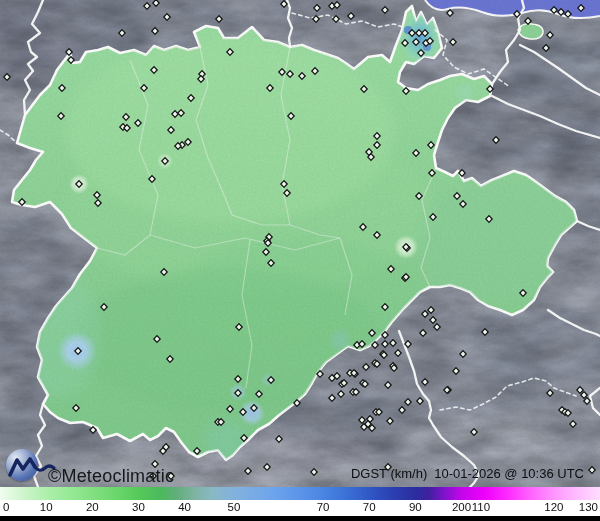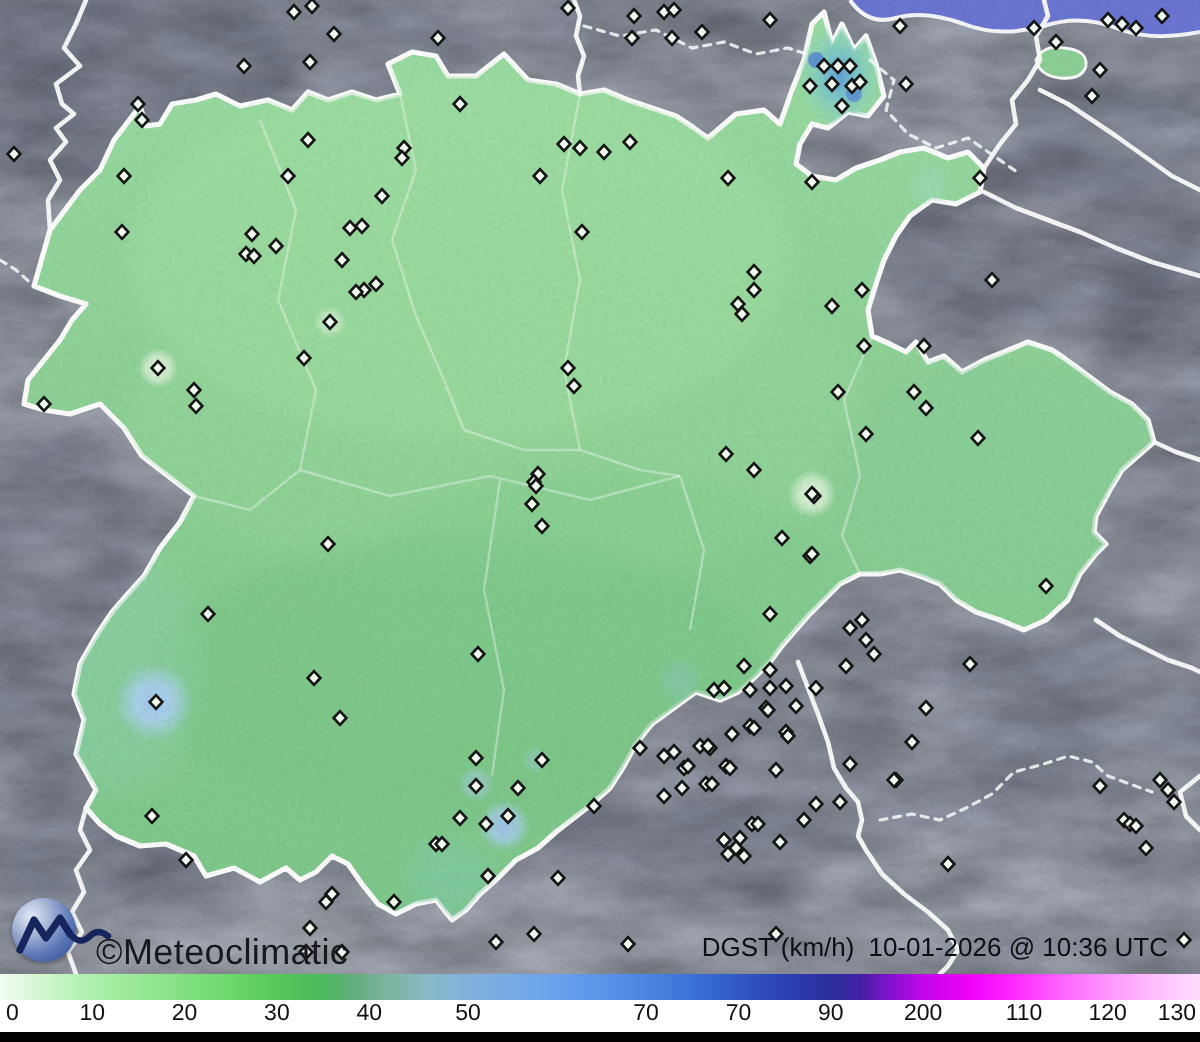--- a/index.html
+++ b/index.html
@@ -386,18 +386,18 @@
       <span class="tick" style="left: 46.1538px;">10</span>
       <span class="tick" style="left: 92.3077px; text-align: center;">20</span>
       <span class="tick" style="left: 138.462px;">30</span>
       <span class="tick" style="left: 184.615px;">40</span>
       <span class="tick" style="left: 234px;">50</span>
       <span class="tick" style="left: 290px; margin-top: 36px;">60</span>
       <span class="tick" style="left: 323.077px;">70</span>
       <span class="tick" style="left: 369.231px;">70</span>
       <span class="tick" style="left: 415.385px;">90</span>
       <span class="tick" style="left: 461.538px;">200</span>
-      <span class="tick" style="left: 512px; text-align: center;">110</span>
+      <span class="tick" style="left: 481px; text-align: center;">110</span>
       <span class="tick" style="left: 553.846px; text-align: right;">120</span>
       <span class="tick last" style="left: 598px;">130</span>
     </div>
   <div id="blackstrip"></div>
 </div>
 
 </body></html>

